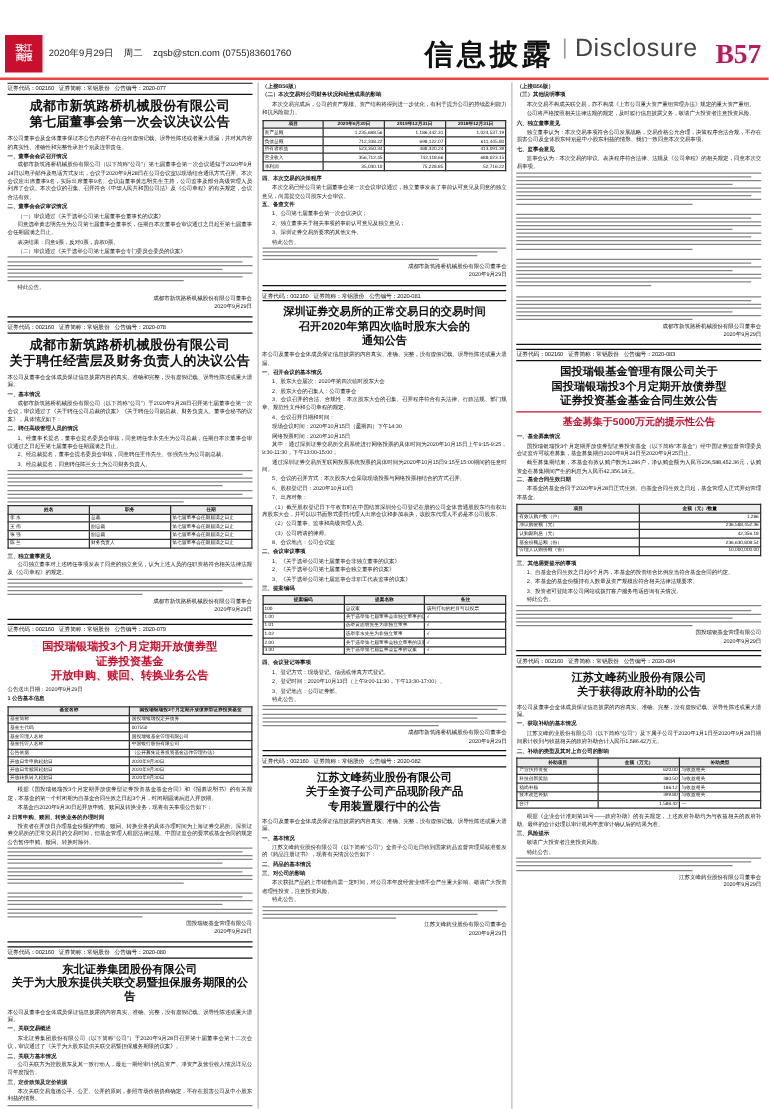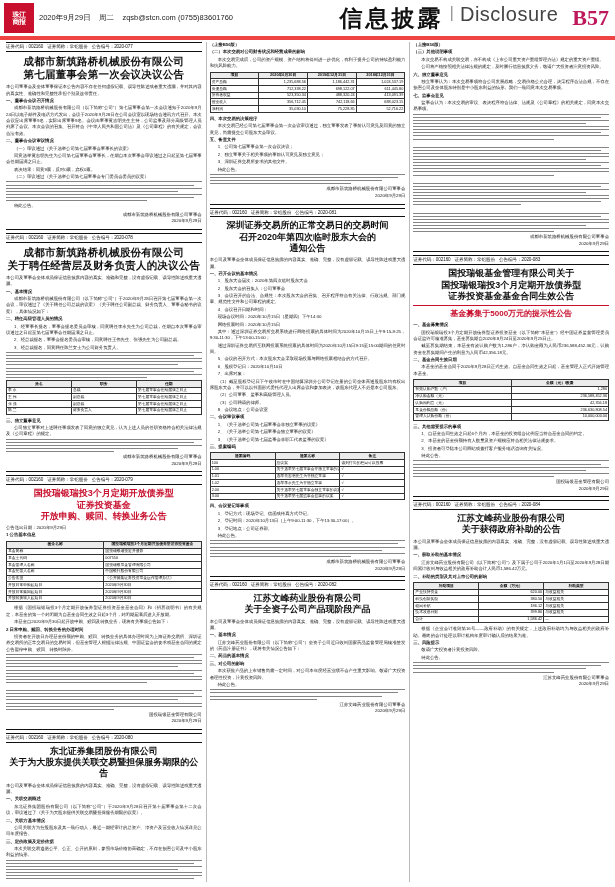--- a/index.html
+++ b/index.html
@@ -18,22 +18,23 @@
     width: 615px; height: 887px;
     position: relative;
     padding: 0;
   }
   
   .masthead {
     height: 40px;
     display: flex;
     align-items: center;
     padding: 0 6px 0 4px;
-    border-bottom: 4px solid #ef4444;
+    border-bottom: 2px solid #ef4444;
     position: relative;
+    margin-top: 24px;
   }
   .logo {
     width: 30px; height: 30px;
     background: #c8102e;
     color: #fff;
     font-size: 7px;
     line-height: 1.05;
     font-weight: bold;
     display: flex;
     flex-direction: column;
@@ -623,20 +624,21 @@
 
       <div class="article">
         <div class="codes">
           <span>证券代码：002160</span>
           <span>证券简称：常铝股份</span>
           <span>公告编号：2020-082</span>
         </div>
         <div class="headline h-mid">
           <div>江苏文峰药业股份有限公司</div>
           <div>关于全资子公司产品现阶段产品</div>
+          <div>专用装置履行中的公告</div>
         </div>
         <div class="sub">
           <p class="noindent">本公司及董事会全体成员保证信息披露的内容真实、准确、完整，没有虚假记载、误导性陈述或重大遗漏。</p>
           <p class="bold">一、基本情况</p>
           <p>江苏文峰药业股份有限公司（以下简称"公司"）全资子公司近日收到国家药品监督管理局核准签发的《药品注册证书》，现将有关情况公告如下：</p>
           <p class="bold">二、药品的基本情况</p>
           <p class="bold">三、对公司的影响</p>
           <p>本次获批产品的上市销售尚需一定时间，对公司本年度经营业绩不会产生重大影响。敬请广大投资者理性投资，注意投资风险。</p>
           <p>特此公告。</p>
           <div class="lines">

